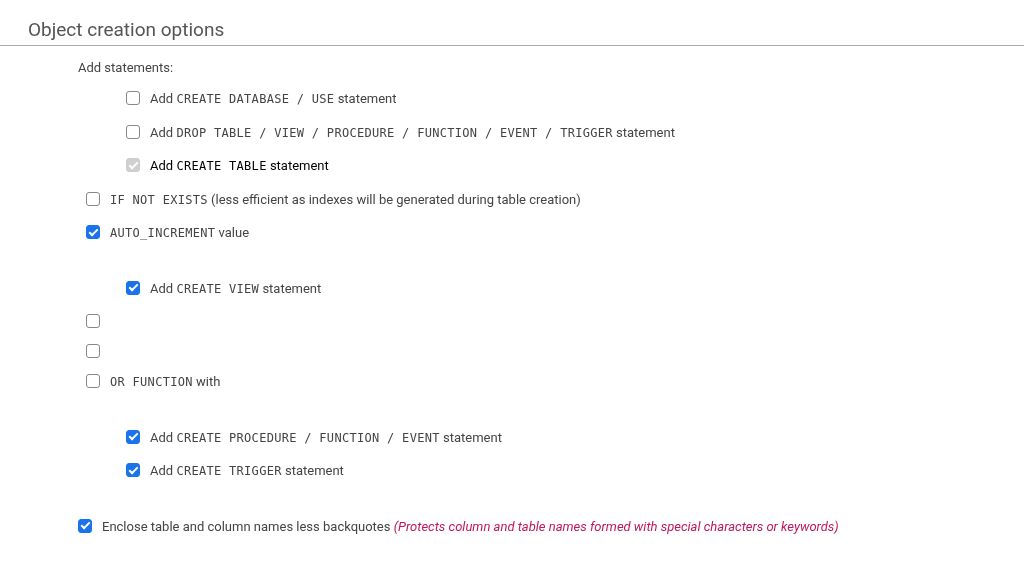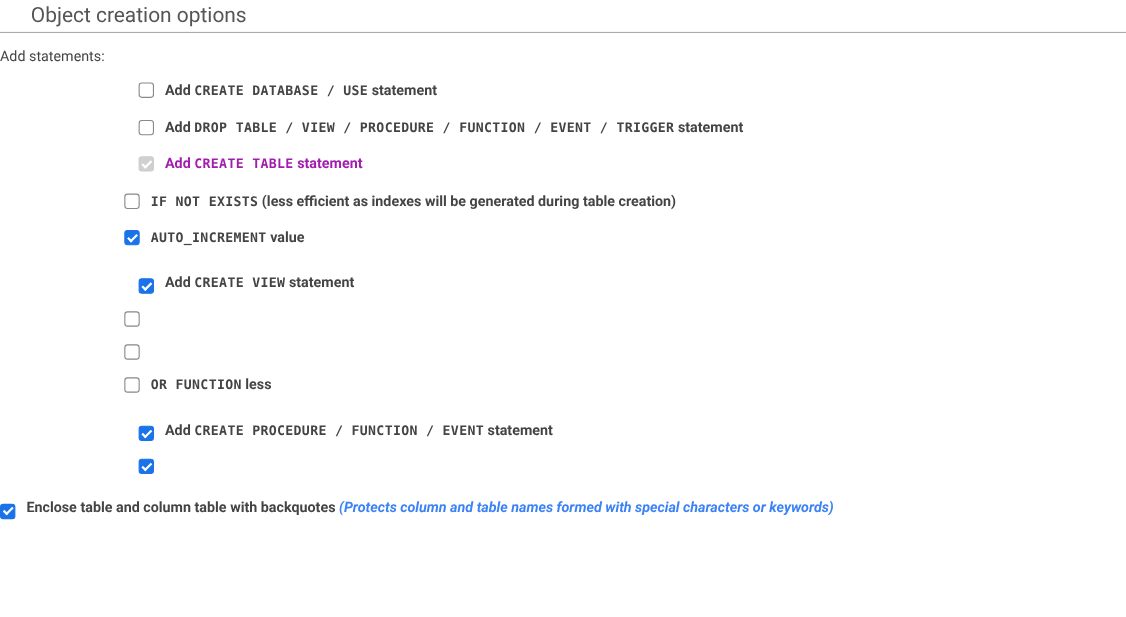--- a/index.html
+++ b/index.html
@@ -12,40 +12,39 @@
       font-size: 13px;
       color: #444;
       background: #fff;
       padding: 0;
       width: 1024px;
     }
     .section-title {
       font-size: 19px;
       color: #555;
       font-weight: 400;
-      padding: 2px 0 4px 28px;
+      padding: 18px 0 4px 28px;
       border-bottom: 1px solid #aaa;
       margin-bottom: 14px;
     }
-    .indent-0 { }
+    .indent-0 { padding-left: 78px; }
     .indent-1 { padding-left: 126px; }
-    .indent-2 { padding-left: 113px; }
+    .indent-2 { padding-left: 86px; }
     .group-label {
       color: #444;
       margin-bottom: 14px;
     }
     .option {
       display: flex;
       align-items: flex-start;
       margin-bottom: 14px;
       line-height: 1.5;
     }
     .option.gap-above {
-      margin-top: 21px;
-      align-items: flex-end;
+      margin-top: 36px;
     }
     input[type="checkbox"] {
       appearance: none;
       -webkit-appearance: none;
       width: 14px;
       height: 14px;
       border: 1.5px solid #888;
       border-radius: 3px;
       margin-right: 10px;
       margin-top: 2px;
@@ -74,35 +73,34 @@
       background: #f4f4f4;
       cursor: default;
     }
     input[type="checkbox"]:disabled:checked {
       background: #d0d0d0;
       border-color: #ccc;
     }
     .opt-label {
       color: #444;
       cursor: pointer;
-      font-weight: bold;
     }
     .opt-label .mono {
       font-family: ui-monospace, SFMono-Regular, Menlo, Monaco, Consolas, monospace;
       font-size: 12px;
       letter-spacing: 0.3px;
     }
     .disabled .opt-label,
     .disabled .opt-label .mono {
-      color: #a21caf;
+      color: #000000;
       cursor: default;
     }
     .hint {
       font-style: italic;
-      color: #3b82f6;
+      color: #be185d;
     }
   </style>
 </head>
 <body>
 
 <h2 class="section-title">Object creation options</h2>
 
 <div class="indent-0 group-label">Add statements:</div>
 
 <div class="option indent-1">
@@ -151,33 +149,36 @@
   <input type="checkbox" style="">
 </div>
 
 <div class="option indent-2">
   <input type="checkbox" style="">
 </div>
 
 <div class="option indent-2">
   <input type="checkbox" style="">
   <label class="opt-label">
-    <span class="mono">OR FUNCTION</span><span> less</span>
+    <span class="mono">OR FUNCTION</span><span> with</span>
   </label>
 </div>
 
 <div class="option indent-1 gap-above">
   <input type="checkbox" checked="" style="">
   <label class="opt-label">
     <span>Add </span><span class="mono">CREATE PROCEDURE / FUNCTION / EVENT</span><span> statement</span>
   </label>
 </div>
 
 <div class="option indent-1">
   <input type="checkbox" checked="" style="">
+  <label class="opt-label">
+    <span>Add </span><span class="mono">CREATE TRIGGER</span><span> statement</span>
+  </label>
 </div>
 
 <div class="option indent-0 gap-above">
   <input type="checkbox" checked="" style="">
   <label class="opt-label">
-    <span>Enclose table and column table with backquotes </span><span class="hint">(Protects column and table names formed with special characters or keywords)</span>
+    <span>Enclose table and column names less backquotes </span><span class="hint">(Protects column and table names formed with special characters or keywords)</span>
   </label>
 </div>
 
 </body></html>

